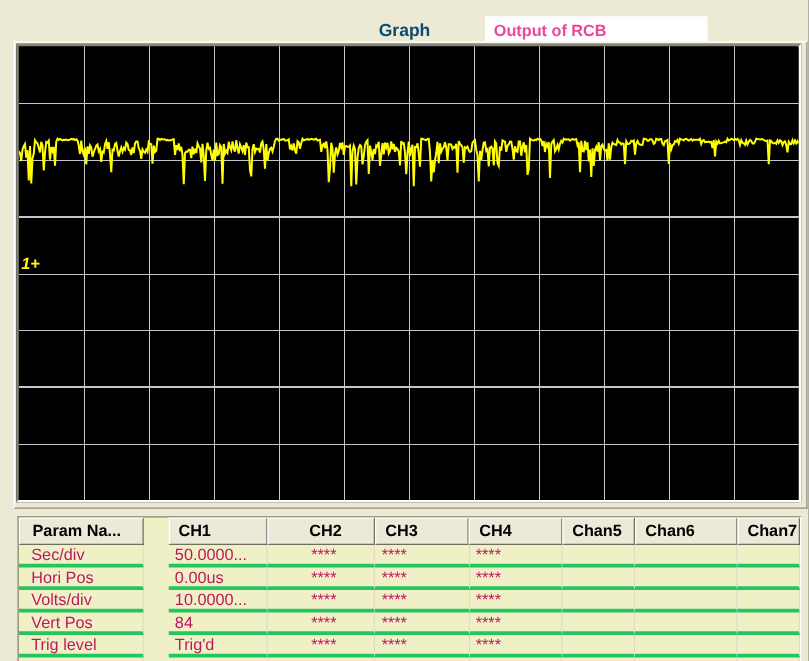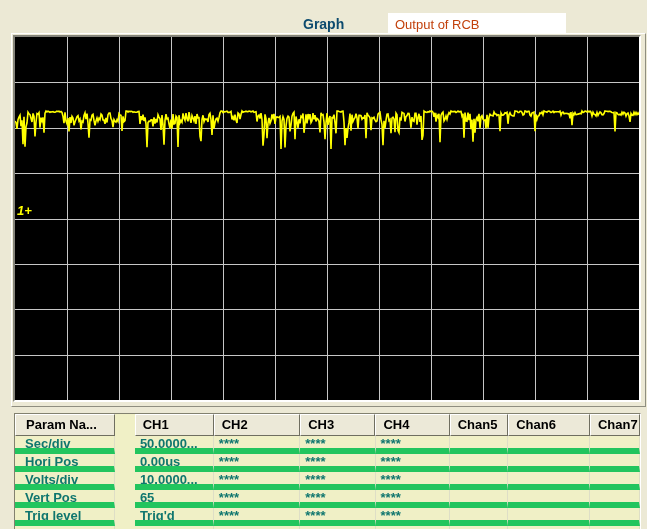--- a/index.html
+++ b/index.html
@@ -16,21 +16,21 @@
   .graph-title {
     position: absolute; left: 303px; top: 16px;
     color: #0c4a6e; font-size: 14px; font-weight: bold;
   }
   .name-box {
     position: absolute; left: 388px; top: 13px;
     width: 178px; height: 21px;
     background: #FFFFFF; border: 0; outline: none;
     box-sizing: border-box;
     font-family: "Liberation Sans", sans-serif;
-    font-size: 13px; font-weight: normal; color: #c2410c;
+    font-size: 13px; font-weight: bold; color: #ec4899;
     padding: 1px 0 0 7px;
   }
 
   
   .scope-outer {
     position: absolute; left: 11px; top: 33px;
     width: 635px; height: 374px;
     box-sizing: border-box;
     border: 1px solid;
     border-color: #FFFFFF #8F8E80 #8F8E80 #FFFFFF;
@@ -66,29 +66,29 @@
     font-size: 13px; font-weight: bold; color: #000000;
     padding-left: 7px;
     white-space: nowrap; overflow: hidden;
   }
   .tbody { }
   .brow { display: flex; height: 18px; }
   .bcell {
     box-sizing: border-box;
     height: 18px; line-height: 16px;
     border-right: 1px solid #DEDEC6;
-    border-bottom: 6px solid #22c55e;
-    font-size: 13px; font-weight: bold; color: #0f766e;
+    border-bottom: 3px solid #22c55e;
+    font-size: 13px; font-weight: normal; color: #be185d;
     padding-left: 5px;
     white-space: nowrap; overflow: hidden;
   }
   
   .hcell:nth-child(1), .bcell:nth-child(1) { width: 106px; padding-left: 10px; }
   .hcell:nth-child(2), .bcell:nth-child(2) { width: 84px; margin-left: 20px; }
-  .hcell:nth-child(3), .bcell:nth-child(3) { width: 92px; }
+  .hcell:nth-child(3), .bcell:nth-child(3) { width: 92px; text-align: center; }
   .hcell:nth-child(4), .bcell:nth-child(4) { width: 80px; }
   .hcell:nth-child(5), .bcell:nth-child(5) { width: 79px; }
   .hcell:nth-child(6), .bcell:nth-child(6) { width: 62px; }
   .hcell:nth-child(7), .bcell:nth-child(7) { width: 87px; }
   .hcell:nth-child(8), .bcell:nth-child(8) { width: 53px; }
 </style>
 </head>
 <body>
 
 <div id="app">
@@ -163,21 +163,21 @@
           <div class="bcell">10.0000...</div>
           <div class="bcell">****</div>
           <div class="bcell">****</div>
           <div class="bcell">****</div>
           <div class="bcell"></div>
           <div class="bcell"></div>
           <div class="bcell"></div>
         </div>
         <div class="brow">
           <div class="bcell">Vert Pos</div>
-          <div class="bcell">65</div>
+          <div class="bcell">84</div>
           <div class="bcell">****</div>
           <div class="bcell">****</div>
           <div class="bcell">****</div>
           <div class="bcell"></div>
           <div class="bcell"></div>
           <div class="bcell"></div>
         </div>
         <div class="brow">
           <div class="bcell">Trig level</div>
           <div class="bcell">Trig'd</div>

